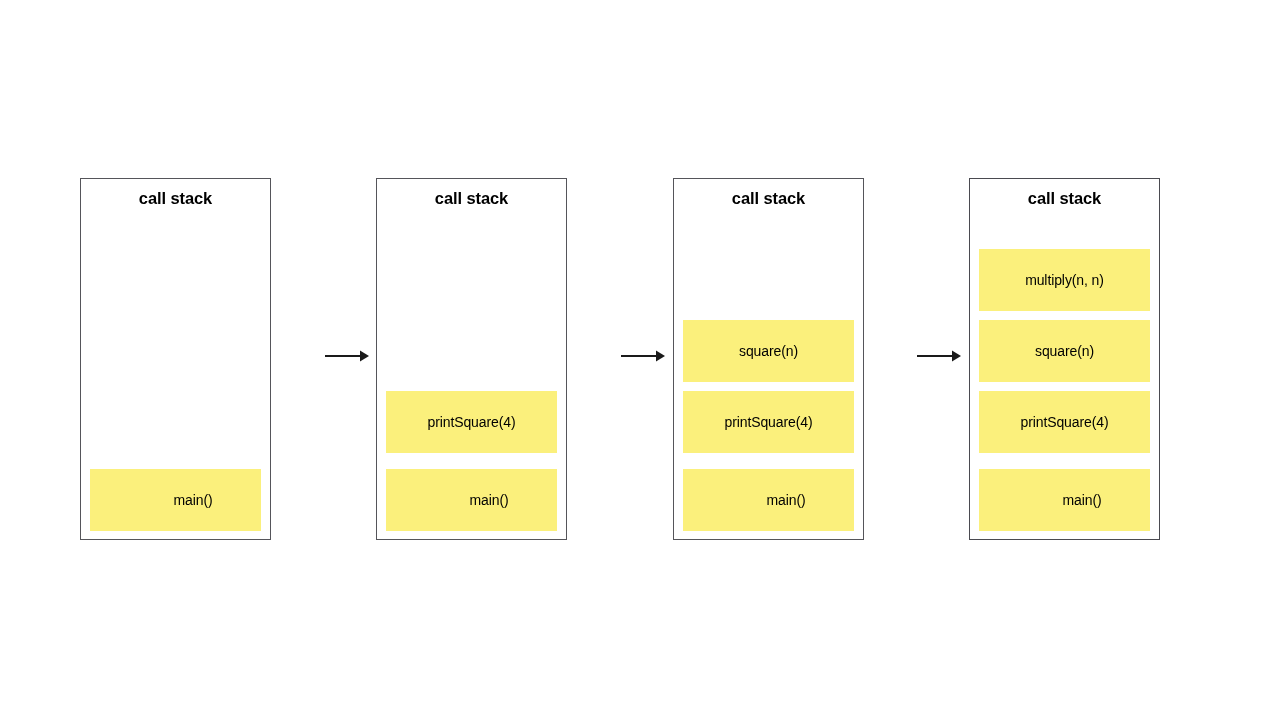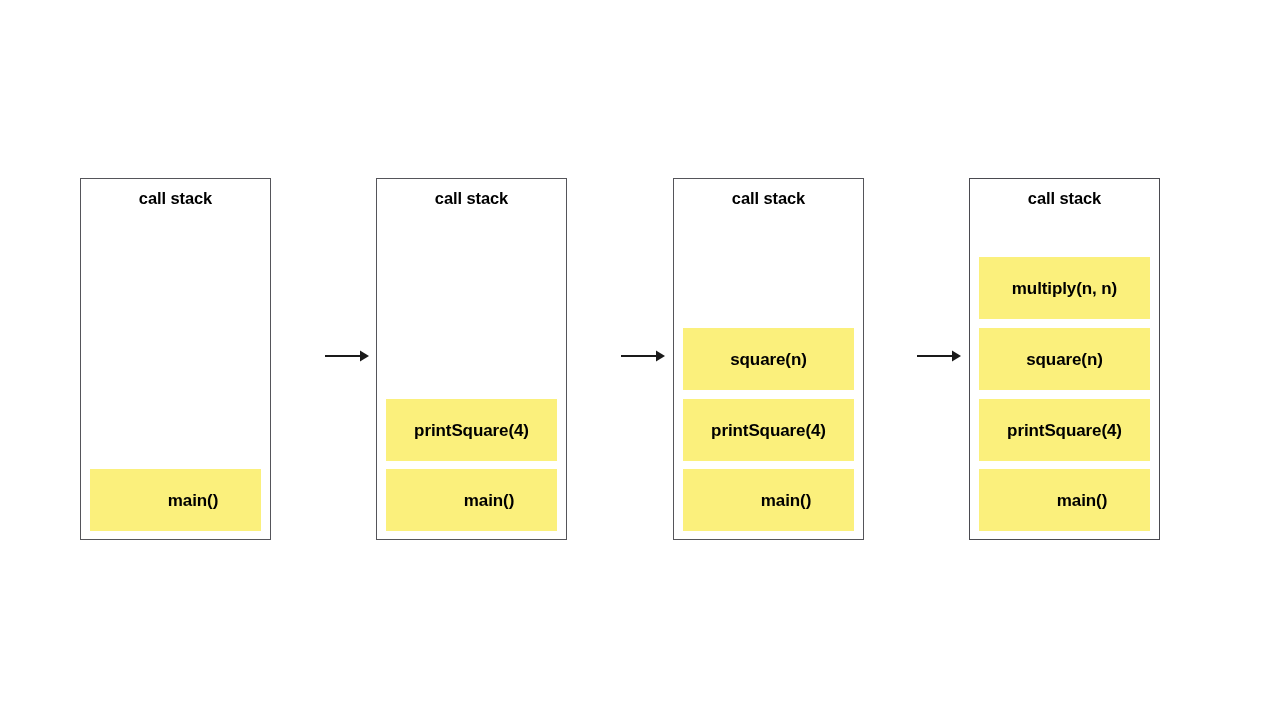--- a/index.html
+++ b/index.html
@@ -61,24 +61,24 @@
   }
   .frame {
     height: 62px;
     background: #fbf07c;
     display: flex;
     align-items: center;
     justify-content: center;
     margin-top: 9px;
     box-sizing: border-box;
   }
-  .frame:first-child { margin-top: 8px; padding-left: 35px; }
+  .frame:first-child { margin-top: 16px; padding-left: 35px; }
   .frame-label {
-    font-size: 17px;
-    font-weight: bold;
+    font-size: 14px;
+    font-weight: normal;
     color: #000000;
     line-height: 1;
     white-space: nowrap;
     letter-spacing: -0.1px;
   }
 
   
   .arrow {
     position: absolute;
     top: 345px;

